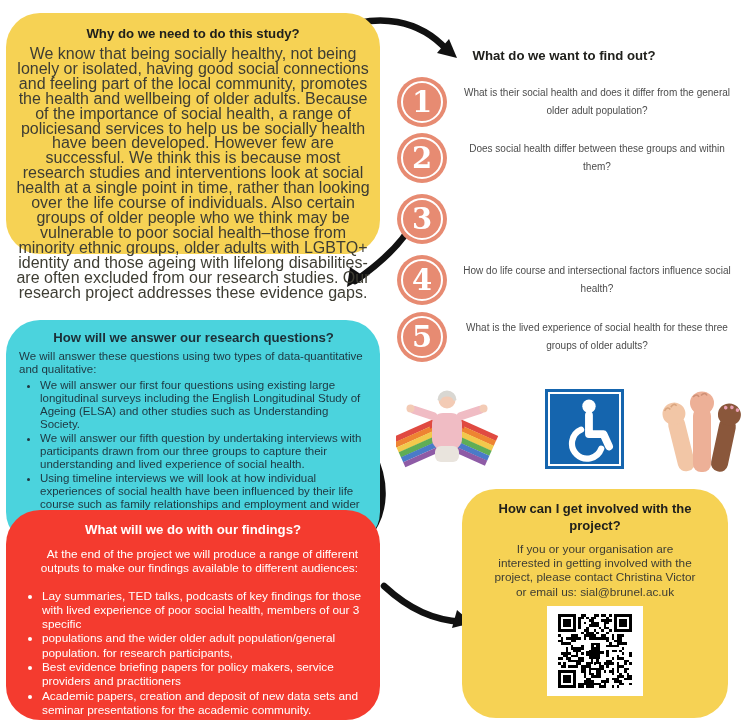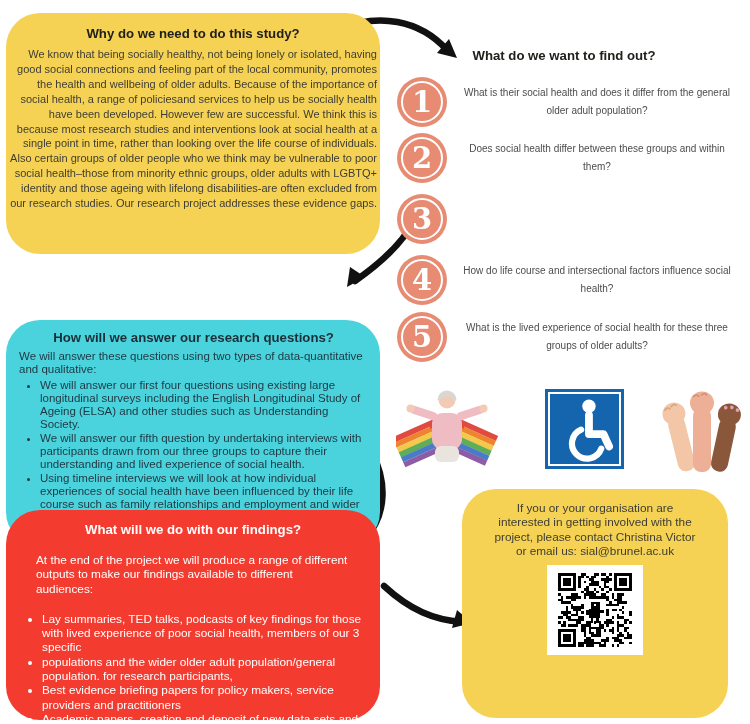--- a/index.html
+++ b/index.html
@@ -5,44 +5,44 @@
   * { box-sizing: border-box; }
   html,body { margin:0; padding:0; background:#fff; }
   .canvas {
     position:relative; width:750px; height:724px; background:#fff;
     font-family:"Liberation Sans", sans-serif; overflow:hidden;
   }
   .box { position:absolute; border-radius:34px; }
   h2 { font-size:13.2px; font-weight:bold; color:#20201c; margin:0; text-align:center; }
 
   
-  .why { left:6px; top:13px; width:374px; height:241px; background:var(--yellow,#F6D254); padding:11px 3px 0; }
+  .why { left:6px; top:13px; width:374px; height:241px; background:var(--yellow,#F6D254); padding:11px 10px 0; }
   .why h2 { margin:2px 0 6px; }
-  .why p { margin:0; font-size:11px; line-height:14.9px; text-align:right; color:#3e3d33; }
+  .why p { margin:0; font-size:16px; line-height:14.9px; text-align:center; color:#3e3d33; }
 
   
   .findout-title { position:absolute; left:448px; top:48px; width:232px; }
   .qrow { position:absolute; left:397px; width:334px; display:flex; align-items:center; gap:16px; }
   .qcircle { width:50px; height:50px; min-width:50px; border-radius:50%;
     background:var(--salmon,#E78B72); position:relative; display:flex; align-items:center; justify-content:center; }
   .qcircle::before { content:""; position:absolute; inset:4px; border:2.6px solid #fff; border-radius:50%; }
   .qcircle span { font-family:"DejaVu Serif", serif; font-weight:bold; font-size:29px; color:#fff; position:relative; line-height:1; }
   .qtext { margin:0; font-size:10px; line-height:17.6px; color:#4c4c4c;text-align:center; }
 
   
   .how { left:6px; top:272px; width:374px; height:226px; background:var(--cyan,#4BD3DD); padding:9px 12px 0 13px;margin-top:48px; }
   .how h2 { margin:1px 0 5px; color:#1c2e36; }
   .how .intro, .how li { font-size:11.5px; line-height:13.3px; color:#1e3741; }
   .how .intro { margin:0; }
   .how ul { margin:2px 0 0; padding-left:21px; }
 
   
   .findings { left:6px; top:510px; width:374px; height:210px; background:var(--red,#F43B2F); padding:10px 14px 0; color:#fff; }
   .findings h2 { color:#fff; margin:2px 0 10px; }
-  .findings .intro { margin:16px; font-size:11.8px; line-height:14.3px; }
+  .findings .intro { margin:8px; font-size:11.8px; line-height:14.3px;text-align:right; }
   .findings ul { margin:13px 0 0; padding-left:22px; }
   .findings li { font-size:11.8px; line-height:14.3px; }
 
   
   .involved { left:462px; top:489px; width:266px; height:229px; background:var(--yellow,#F6D254);
     padding:12px 26px 0; text-align:center; }
   .involved h2 { margin:0 4px 7px; line-height:1.3; font-size:13px; }
   .involved p { margin:0 auto; width:202px; font-size:11.8px; line-height:14.3px; color:#3e3d33; }
   .qr-panel { width:96px; height:90px; background:#fff; margin:7px auto 0; display:flex; align-items:center; justify-content:center; }
   .qr-panel svg { width:74px; height:74px; }
@@ -189,20 +189,21 @@
           <circle cx="65" cy="26.5" r="1.8" fill="#E8A0B4"></circle>
           <circle cx="71" cy="28" r="1.8" fill="#E8A0B4"></circle>
       </g>
       <rect x="33" y="28" width="18" height="64" rx="8" fill="#EDB097"></rect>
       <ellipse cx="42" cy="23" rx="12" ry="11.5" fill="#EDB097"></ellipse>
       <path d="M33 17 q4 -4 6 0 M41 15.5 q4 -4 6 0" stroke="#CE9076" stroke-width="1.6" fill="none"></path>
     </svg>
   </div>
 
   <section class="box involved">
+    <h2>How can I get involved with the project?</h2>
     <p>If you or your organisation are interested in getting involved with the project, please contact Christina Victor or email us: sial@brunel.ac.uk</p>
     <div class="qr-panel">
       <svg id="qr-modules" viewBox="0 0 29 29" shape-rendering="crispEdges">
           <rect x="9" y="0" width="1" height="1" fill="#000"></rect>
           <rect x="10" y="0" width="1" height="1" fill="#000"></rect>
           <rect x="14" y="0" width="1" height="1" fill="#000"></rect>
           <rect x="15" y="0" width="1" height="1" fill="#000"></rect>
           <rect x="17" y="0" width="1" height="1" fill="#000"></rect>
           <rect x="18" y="0" width="1" height="1" fill="#000"></rect>
           <rect x="20" y="0" width="1" height="1" fill="#000"></rect>

